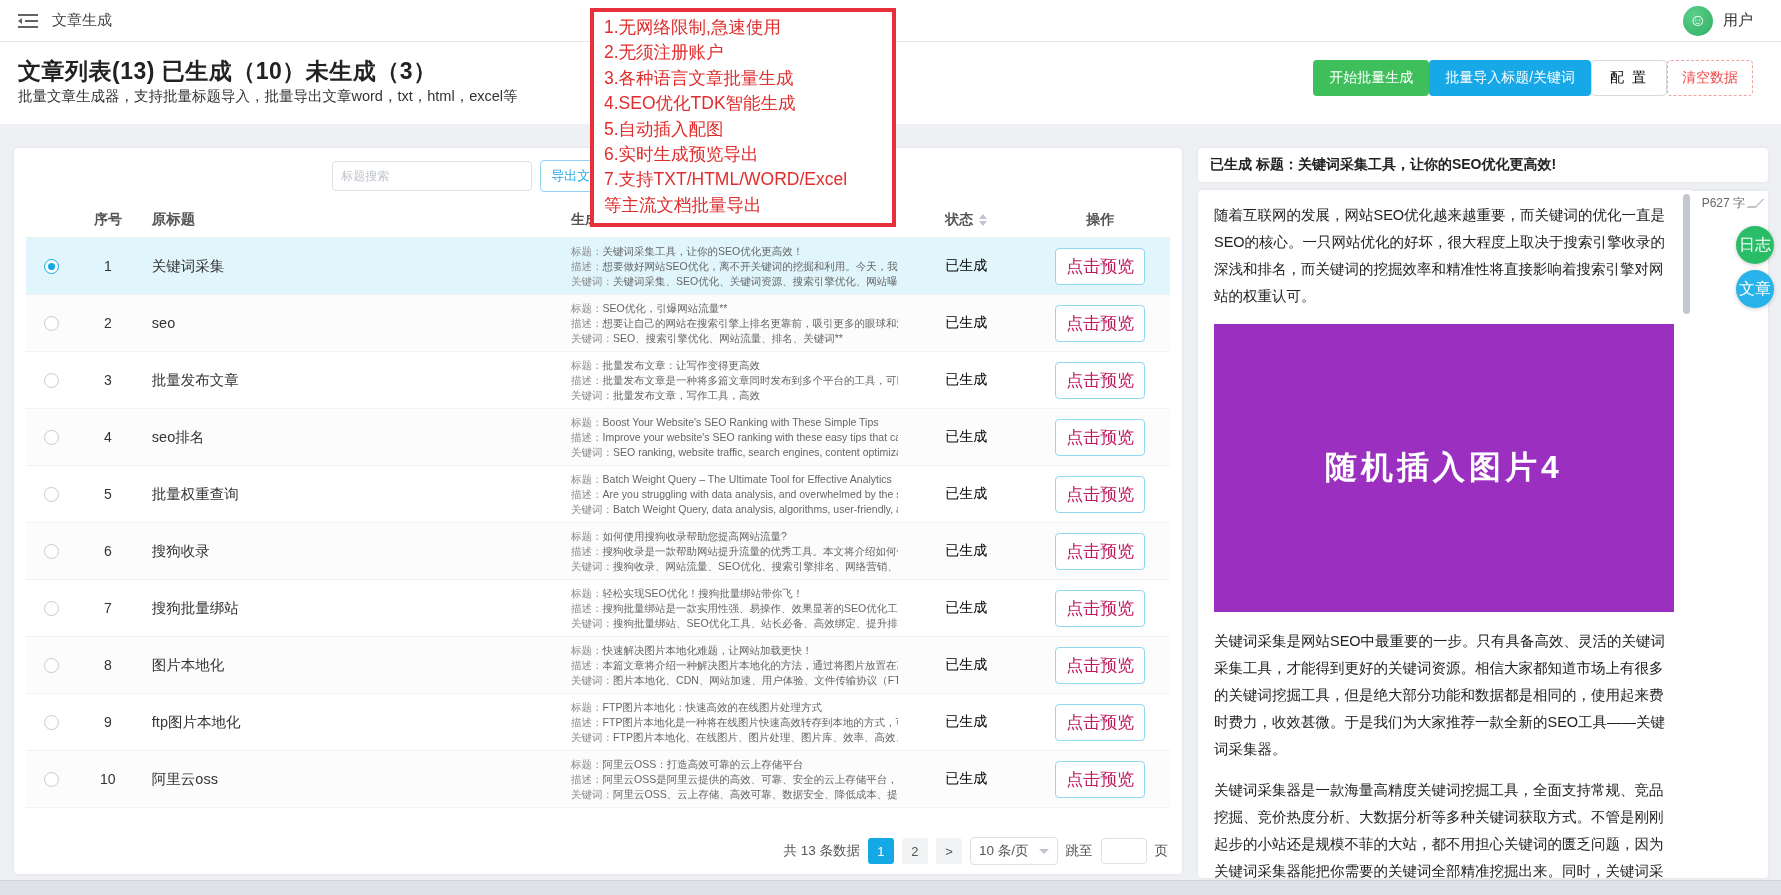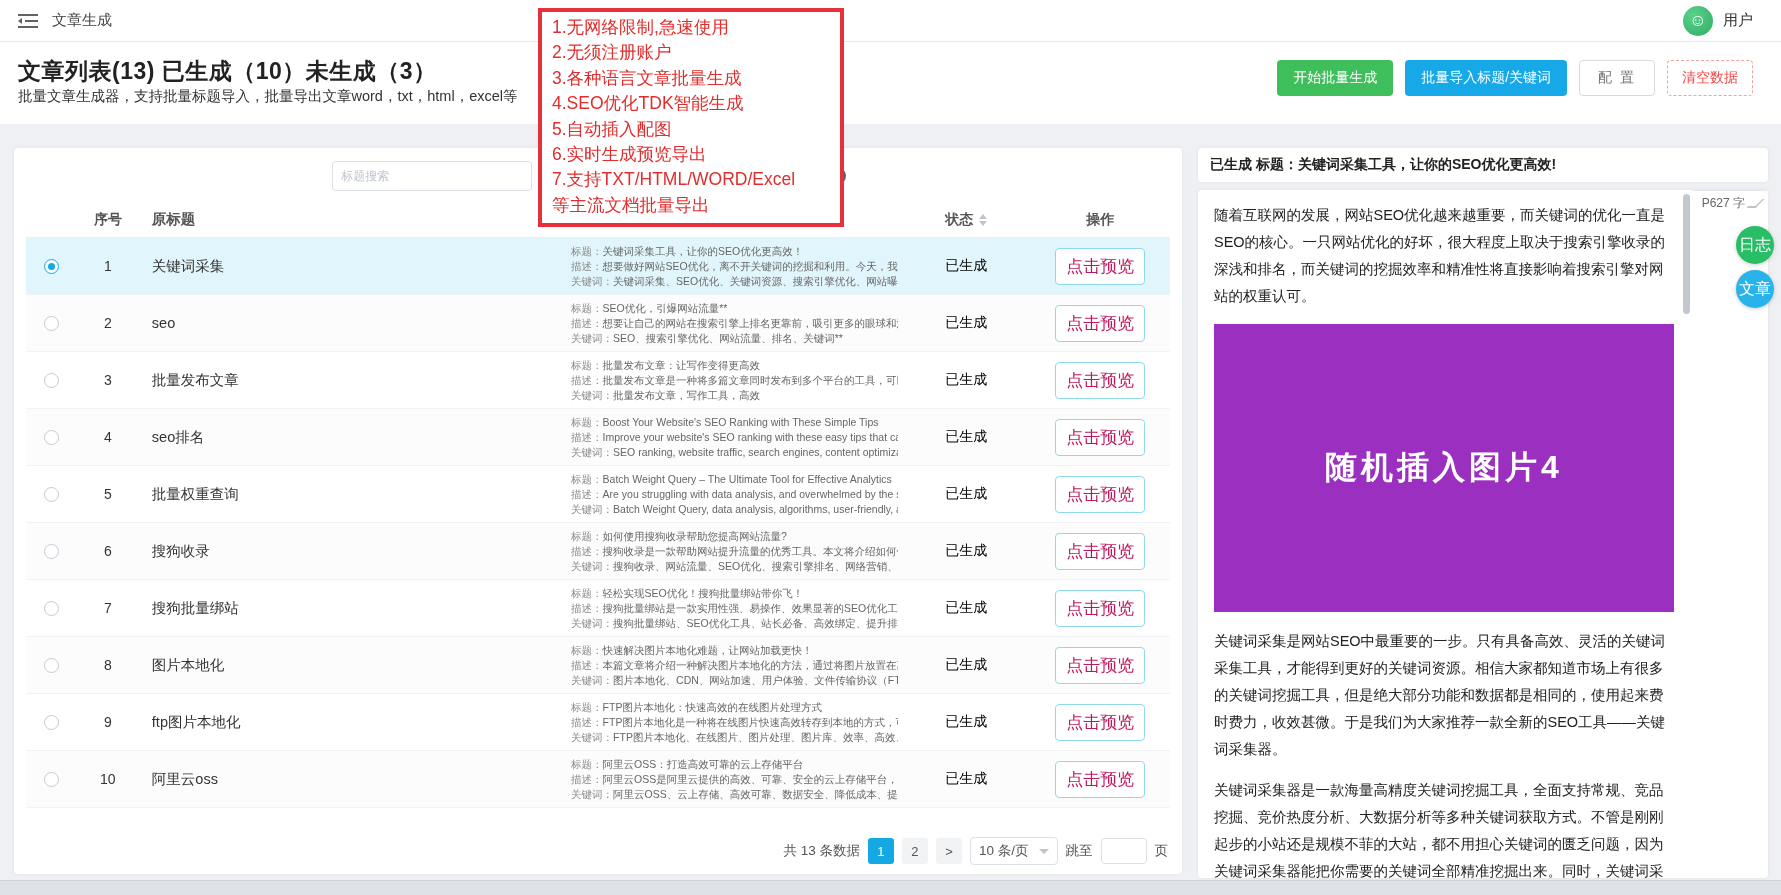--- a/index.html
+++ b/index.html
@@ -13,29 +13,29 @@
   .fold-icon { width:20px; height:16px; cursor:pointer; }
   .app-title { font-size:15px; color:#444; }
   .topbar-right { display:flex; align-items:center; gap:10px; }
   .avatar { width:30px; height:30px; border-radius:50%; background:radial-gradient(circle at 35% 30%, #5ad08b, #2fae63); display:flex; align-items:center; justify-content:center; color:#fff; font-size:17px; }
   .user-label { font-size:15px; color:#333; }
 
   
   .pagehead { background:#fff; padding:14px 28px 18px 18px; display:flex; justify-content:space-between; align-items:flex-start; }
   .page-title { font-size:23px; font-weight:bold; color:#222; letter-spacing:0.5px; }
   .page-sub { font-size:14.5px; color:#333; }
-  .head-actions { display:flex; gap:12px; margin-top:4px; }
+  .head-actions { display:flex; margin-top:4px; }
   .btn { border:none; border-radius:4px; font-size:14px; padding:9px 16px; cursor:pointer; white-space:nowrap; }
   .btn-green { background:#3fbf5c; color:#fff; }
   .btn-blue { background:#17a8e8; color:#fff; }
-  .btn-plain { background:#fff; color:#737373; border:1px solid #d6d9de; padding:8px 18px; letter-spacing:2px; }
+  .btn-plain { background:#fff; color:#000000; border:1px solid #d6d9de; padding:8px 18px; letter-spacing:2px; }
   .btn-danger { background:#fff; color:#ef4b4b; border:1px dashed #f0a3a3; padding:8px 14px; }
 
   
-  .annotation { position:absolute; left:538px; top:8px; width:306px; min-height:218px; background:#fff; border:4px solid #e82f3c; padding:3px 10px 5px 10px; z-index:50; }
+  .annotation { position:absolute; left:590px; top:8px; width:306px; min-height:218px; background:#fff; border:4px solid #e82f3c; padding:3px 10px 5px 10px; z-index:50; }
   .annotation div { font-size:17.5px; line-height:25.4px; color:#e02d2d; font-weight:500; white-space:nowrap; }
 
   
   .content { position:absolute; left:0; top:142px; width:1781px; height:736px; padding:6px 13px 0 14px; display:flex; gap:16px; }
 
   
   .left-card { width:1168px; height:726px; background:#fff; border-radius:4px; box-shadow:0 0 4px rgba(0,0,0,.06); padding:10px 12px 0 12px; display:flex; flex-direction:column; position:relative; }
   .toolbar { display:flex; justify-content:center; align-items:center; gap:8px; padding:2px 16px 10px 0; }
   .search-input { width:200px; height:30px; border:1px solid #dcdfe6; border-radius:4px; font-size:12px; padding:0 8px; color:#333; }
   .search-input::placeholder { color:#bfc4cc; }

